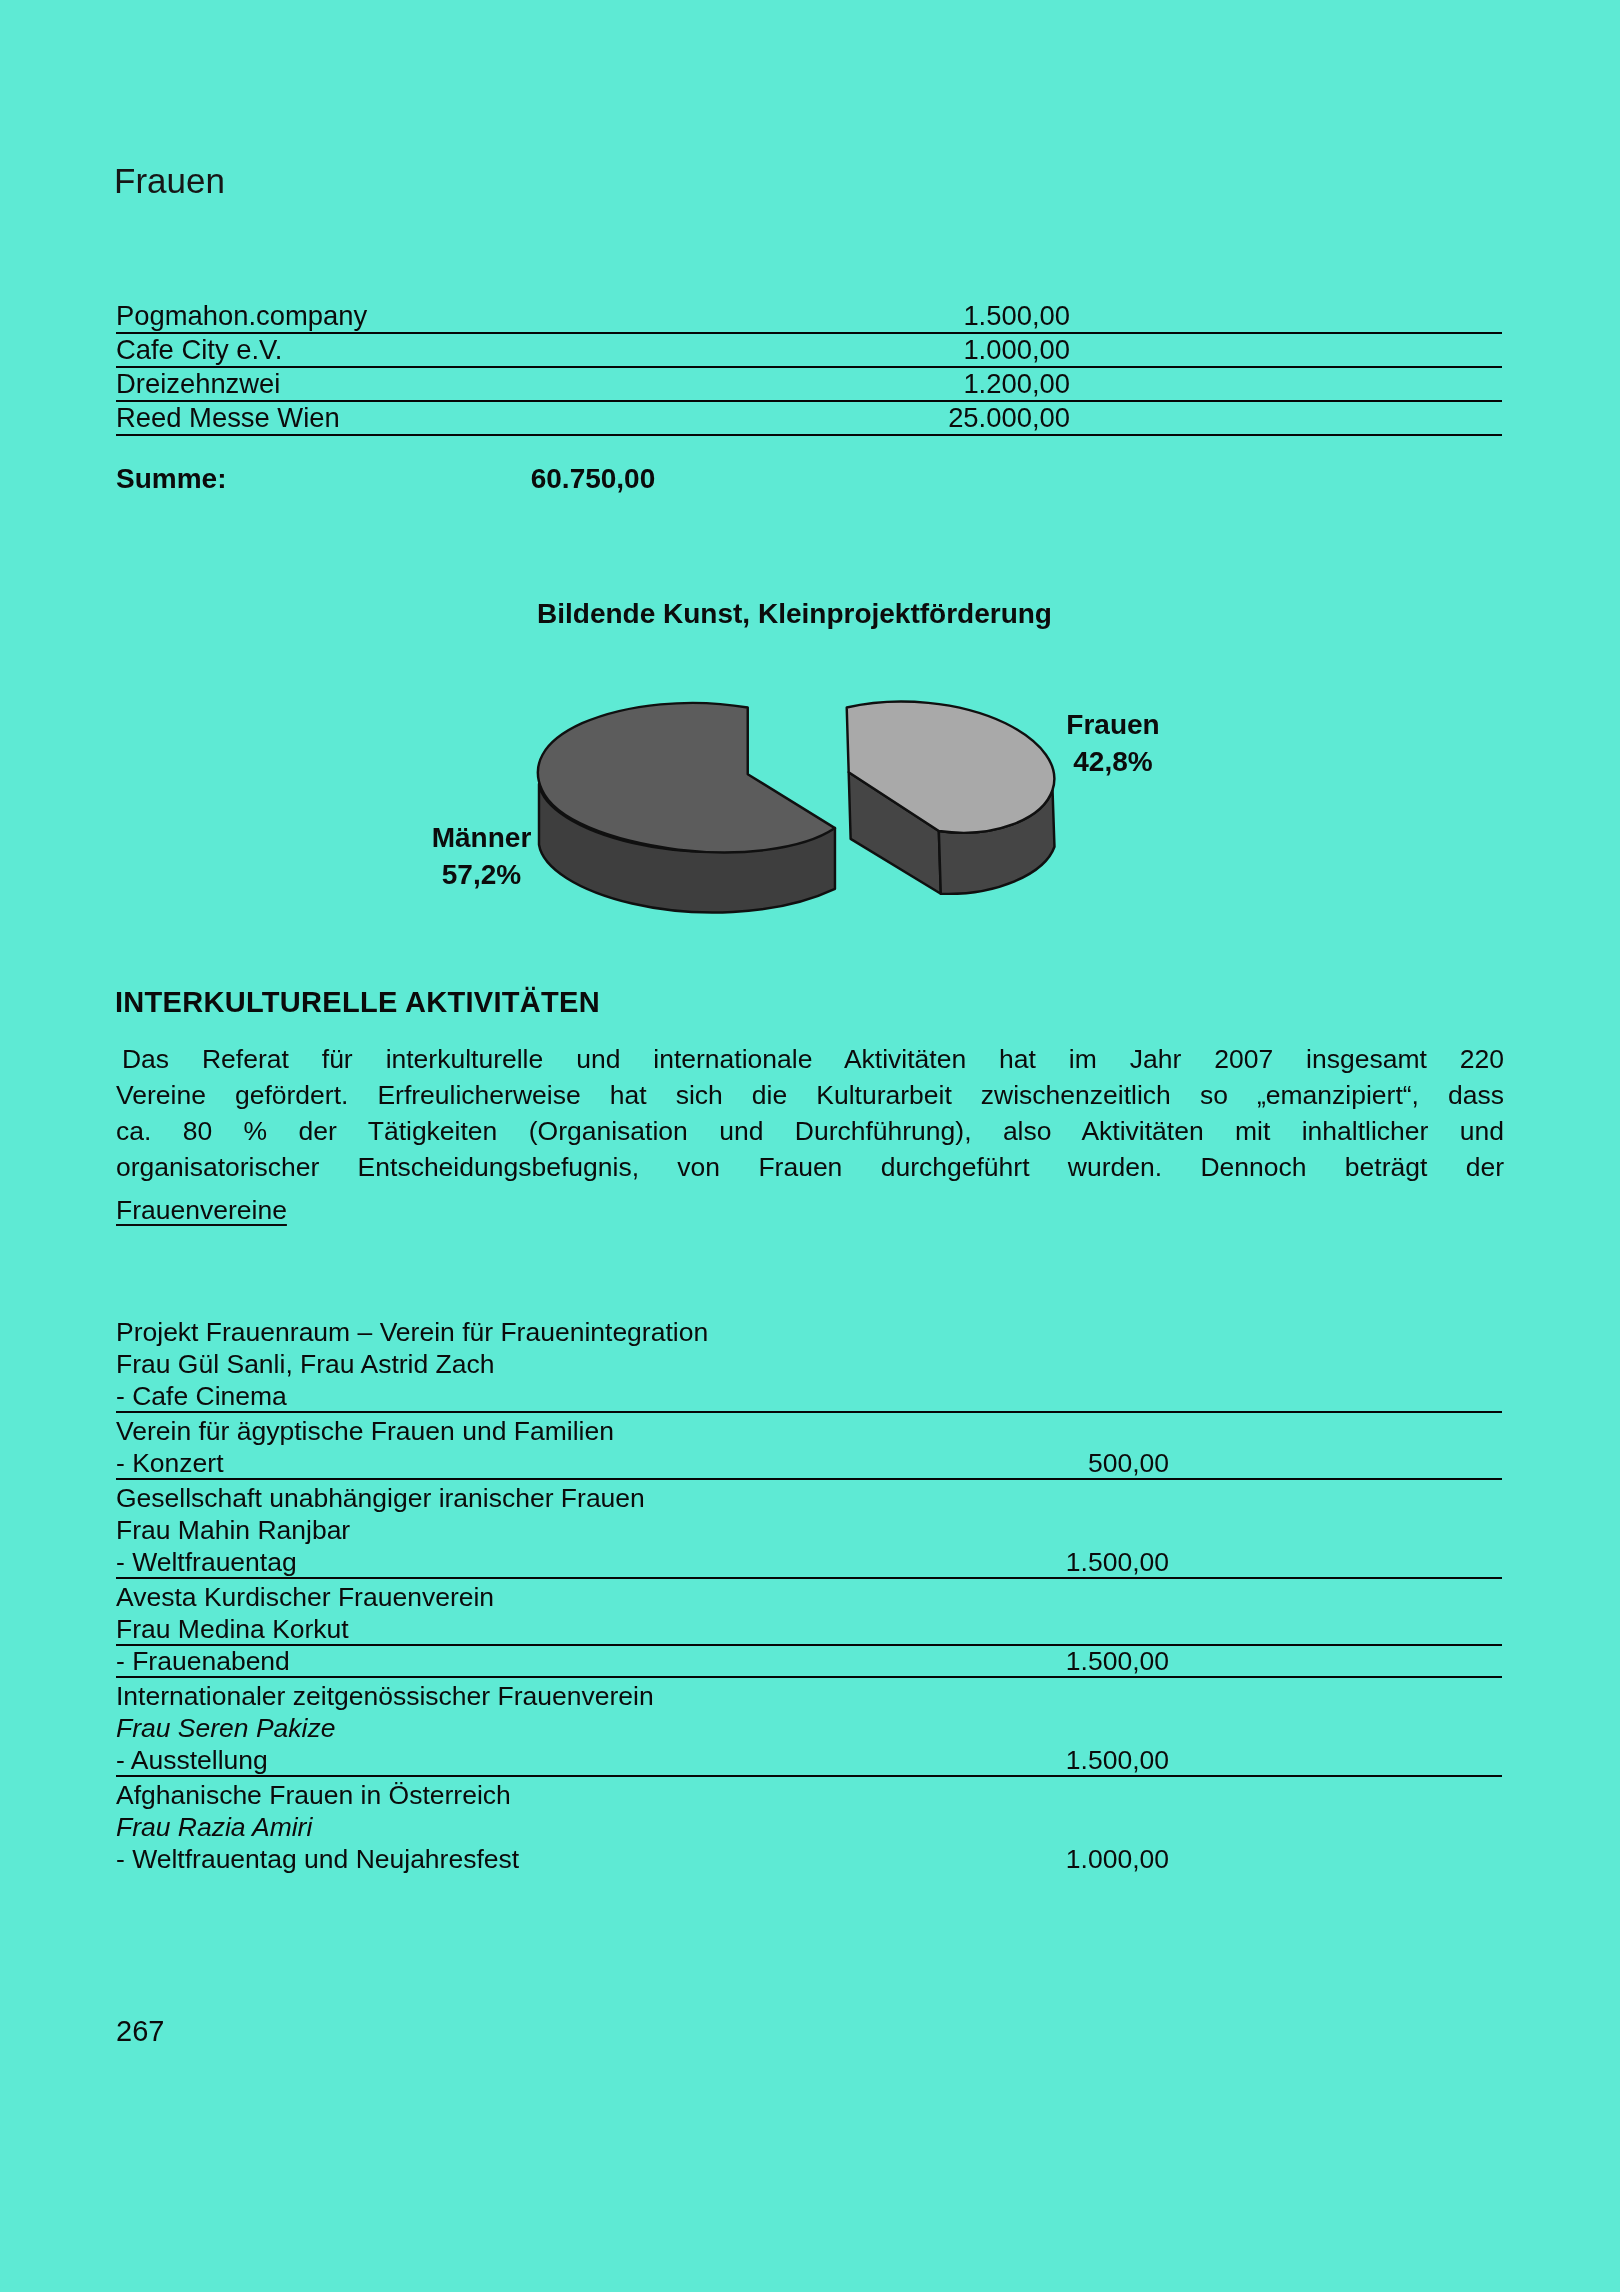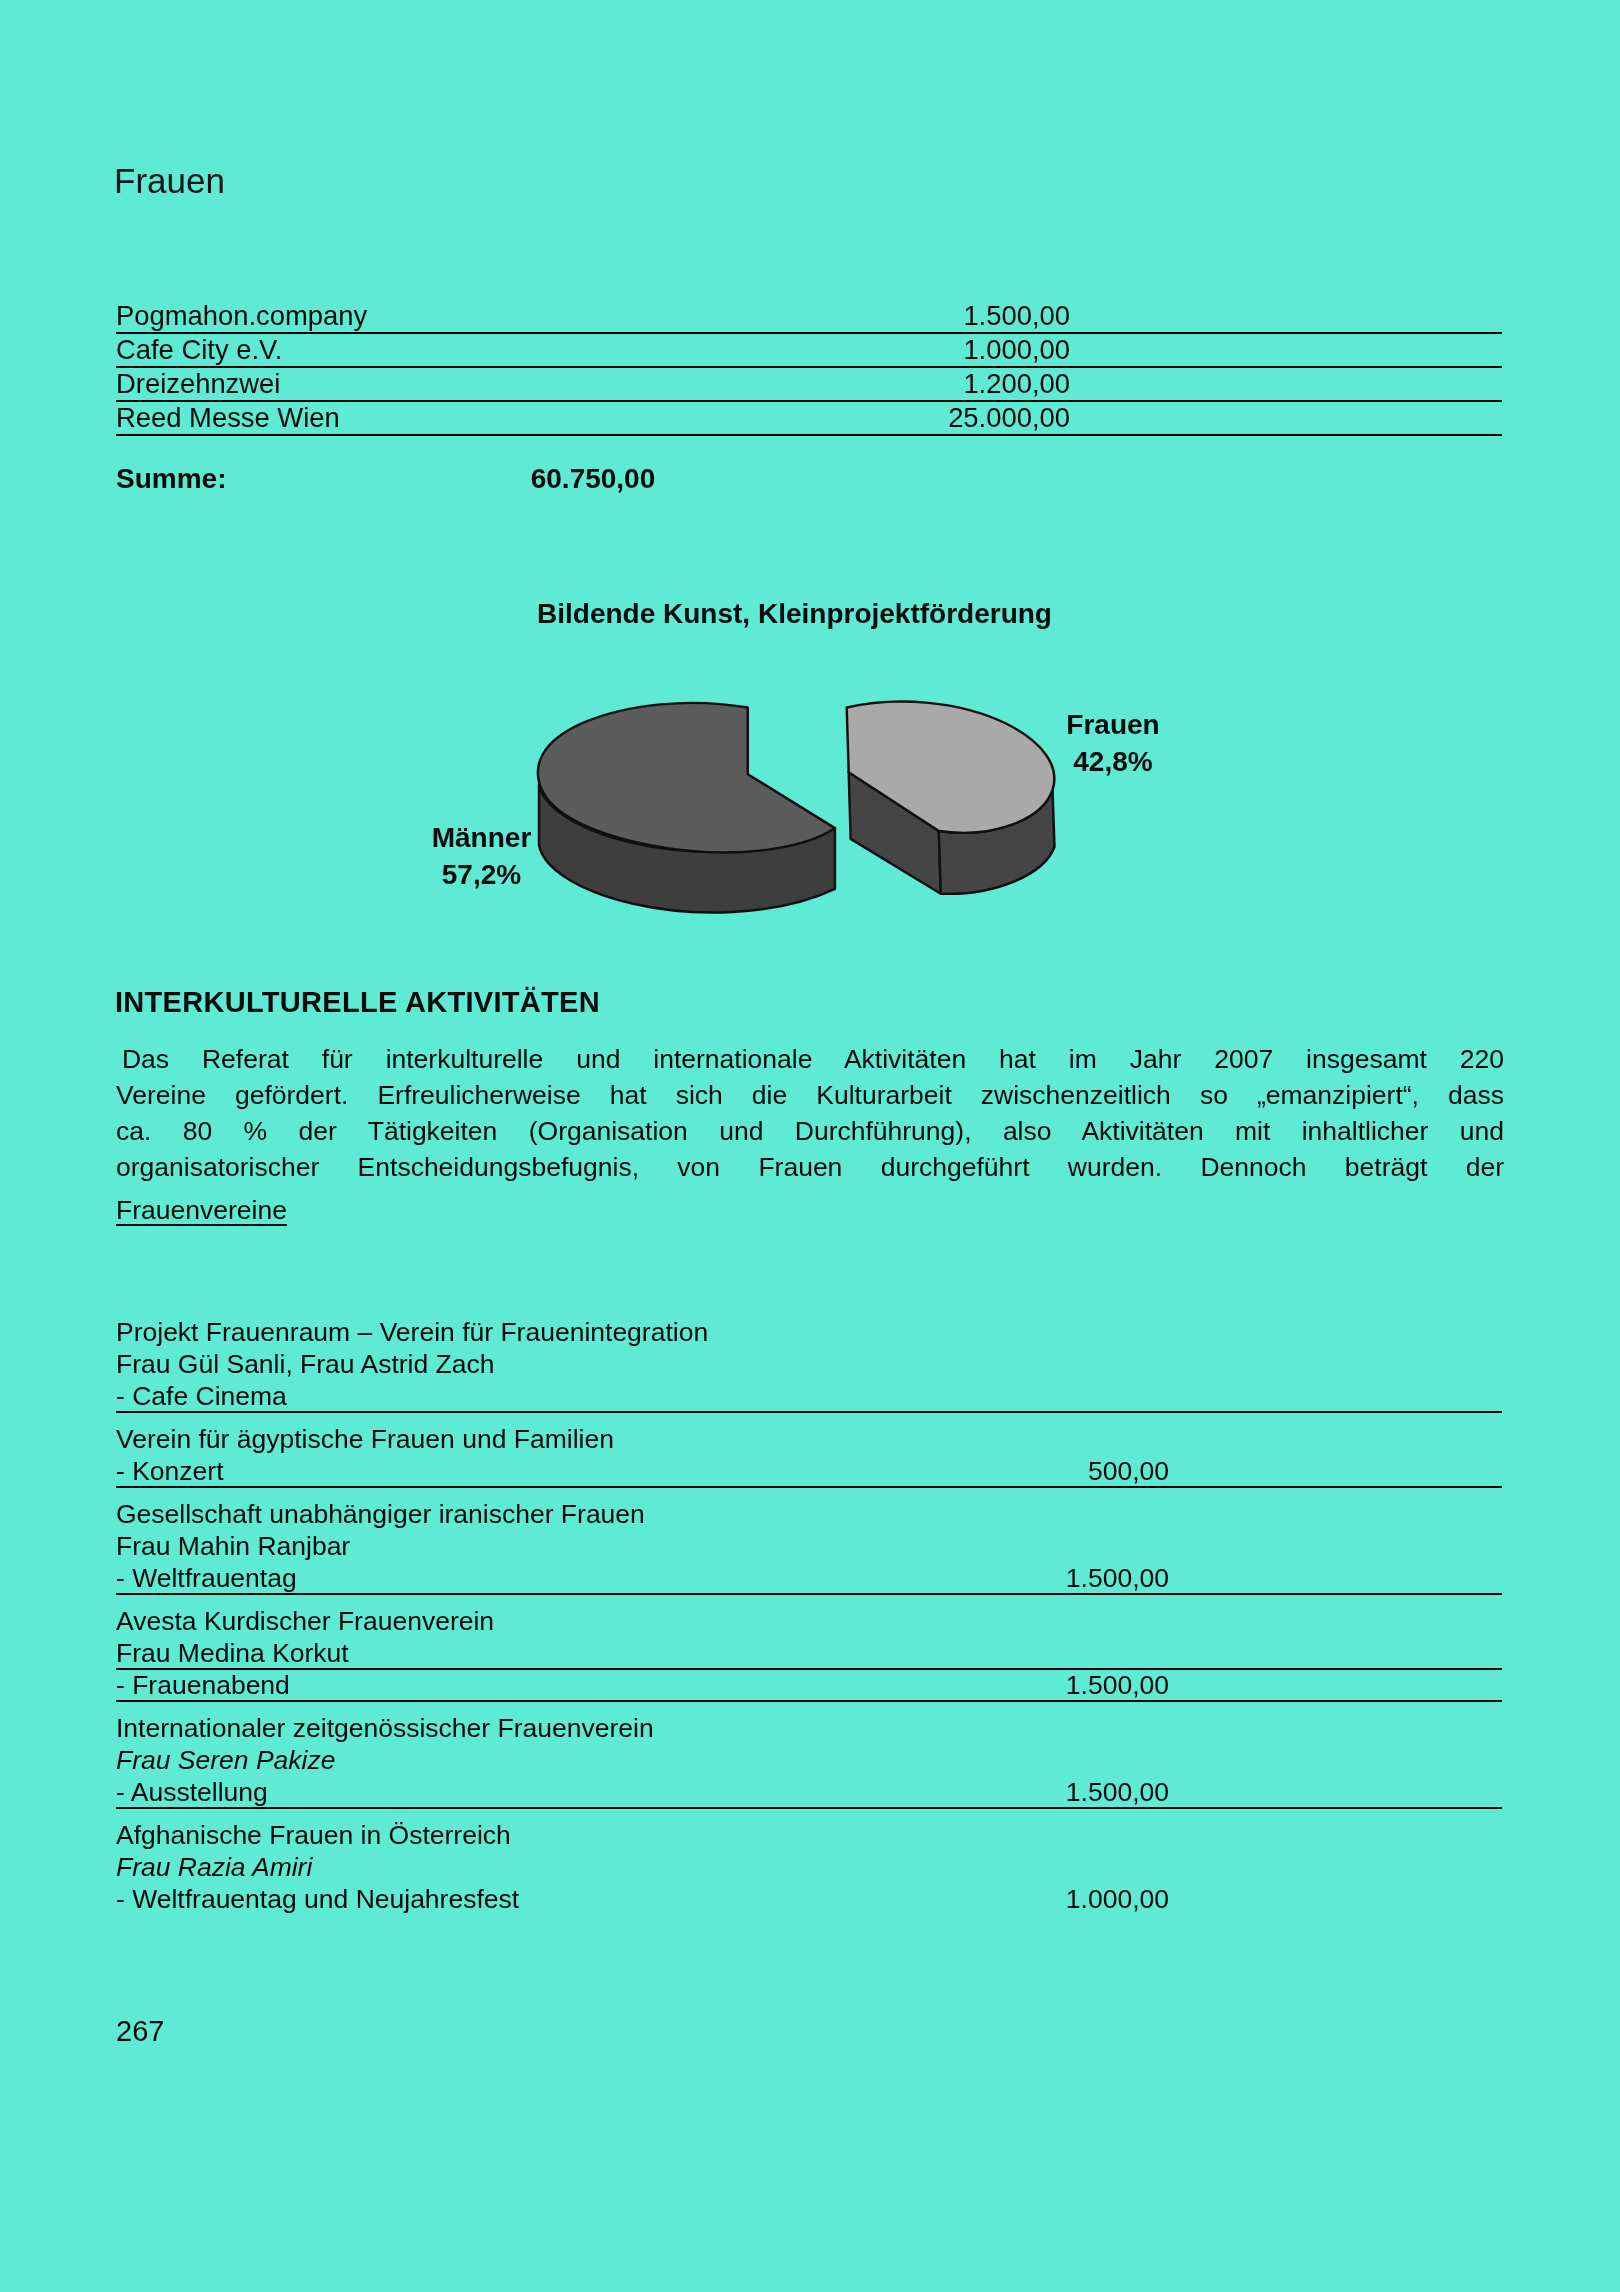--- a/index.html
+++ b/index.html
@@ -55,21 +55,21 @@
   .para-line:first-child { padding-left:5.9px; }
 
   .subheading {
     position:absolute; left:116px; top:1195px;
     font-size:26.5px; text-decoration:underline;
     text-underline-offset:4.9px;
   }
 
   
   .projects { position:absolute; left:116px; top:1317px; width:1386px; }
-  .p-block { margin-bottom:11px; }
+  .p-block { margin-bottom:3px; }
   .p-line { position:relative; height:32px; line-height:31px; font-size:26.5px; }
   .p-line.rule { border-bottom:2px solid #060606; }
   .p-contact.italic { font-style:italic; }
   .p-act { position:absolute; left:0; top:0; }
   .p-amount { position:absolute; left:0; top:0; width:1053px; text-align:right; }
 
   .page-number { position:absolute; left:116px; top:2015px; font-size:29px; }
 </style>
 </head>
 <body>

